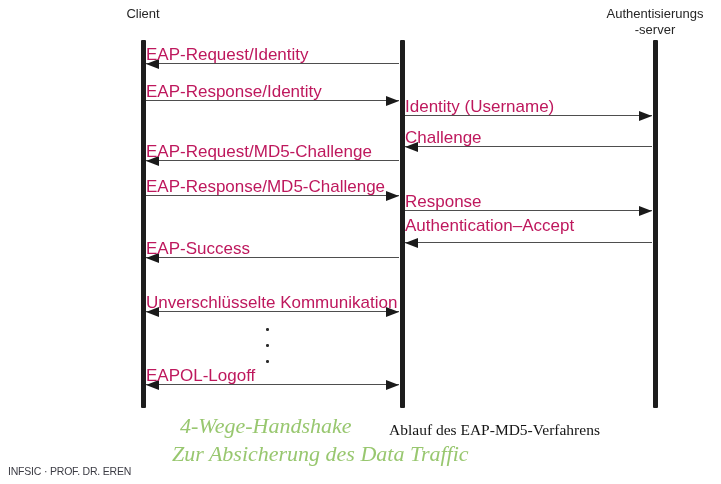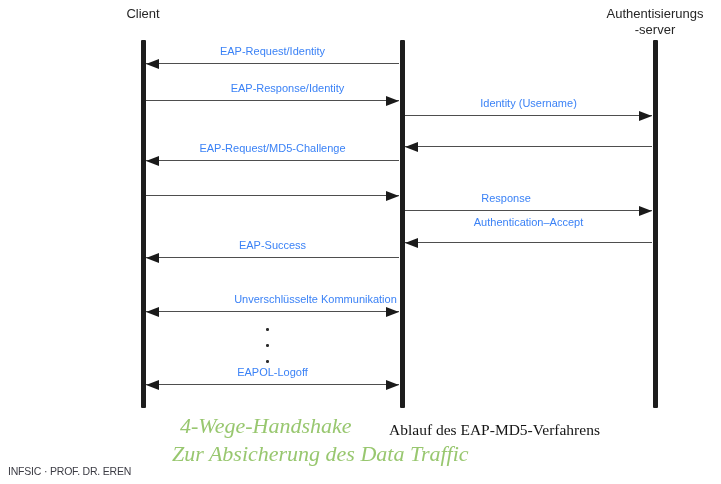--- a/index.html
+++ b/index.html
@@ -17,22 +17,22 @@
     text-align:center;font-weight:normal;font-size:13px;line-height:15.5px;
     color:#262626;letter-spacing:0;
   }
   .lifeline{
     position:absolute;width:5px;background:#1d1d1d;border-radius:1px;
   }
   .msg-line{
     position:absolute;height:0;border-top:1.4px solid #4e4e4e;
   }
   .msg-label{
-    position:absolute;height:15px;text-align:center;
-    font-size:11px;color:#3b82f6;white-space:nowrap;
+    position:absolute;height:15px;
+    font-size:17px;color:#be185d;white-space:nowrap;
   }
   .arrowhead{
     position:absolute;width:0;height:0;
     border-top:5px solid transparent;border-bottom:5px solid transparent;
   }
   .arrowhead.left{border-right:13px solid #1a1a1a;}
   .arrowhead.right{border-left:13px solid #1a1a1a;}
   .dot{
     position:absolute;width:2.5px;height:2.5px;background:#2a2a2a;border-radius:50%;
   }
@@ -71,38 +71,40 @@
       <div class="arrowhead left" style="top: 58.5px; left: 146px;"></div>
       <div class="msg-label" style="left: 146px; width: 253px; top: 45px;">EAP-Request/Identity</div>
       <div class="msg-line" style="left: 146px; width: 253px; top: 100px;"></div>
       <div class="arrowhead right" style="top: 95.5px; left: 386px;"></div>
       <div class="msg-label" style="left: 146px; width: 283px; top: 82px;">EAP-Response/Identity</div>
       <div class="msg-line" style="left: 405px; width: 247px; top: 115px;"></div>
       <div class="arrowhead right" style="top: 110.5px; left: 639px;"></div>
       <div class="msg-label" style="left: 405px; width: 247px; top: 97px;">Identity (Username)</div>
       <div class="msg-line" style="left: 405px; width: 247px; top: 146px;"></div>
       <div class="arrowhead left" style="top: 141.5px; left: 405px;"></div>
+      <div class="msg-label" style="left: 405px; width: 247px; top: 128px;">Challenge</div>
       <div class="msg-line" style="left: 146px; width: 253px; top: 160px;"></div>
       <div class="arrowhead left" style="top: 155.5px; left: 146px;"></div>
       <div class="msg-label" style="left: 146px; width: 253px; top: 142px;">EAP-Request/MD5-Challenge</div>
       <div class="msg-line" style="left: 146px; width: 253px; top: 195px;"></div>
       <div class="arrowhead right" style="top: 190.5px; left: 386px;"></div>
+      <div class="msg-label" style="left: 146px; width: 253px; top: 177px;">EAP-Response/MD5-Challenge</div>
       <div class="msg-line" style="left: 405px; width: 247px; top: 210px;"></div>
       <div class="arrowhead right" style="top: 205.5px; left: 639px;"></div>
       <div class="msg-label" style="left: 405px; width: 202px; top: 192px;">Response</div>
       <div class="msg-line" style="left: 405px; width: 247px; top: 242px;"></div>
       <div class="arrowhead left" style="top: 237.5px; left: 405px;"></div>
       <div class="msg-label" style="left: 405px; width: 247px; top: 216px;">Authentication–Accept</div>
       <div class="msg-line" style="left: 146px; width: 253px; top: 257px;"></div>
       <div class="arrowhead left" style="top: 252.5px; left: 146px;"></div>
       <div class="msg-label" style="left: 146px; width: 253px; top: 239px;">EAP-Success</div>
       <div class="msg-line" style="left: 146px; width: 253px; top: 311px;"></div>
       <div class="arrowhead left" style="top: 306.5px; left: 146px;"></div>
       <div class="arrowhead right" style="top: 306.5px; left: 386px;"></div>
-      <div class="msg-label" style="left: 146px; width: 253px; top: 293px; padding-left: 43px;">Unverschlüsselte Kommunikation</div>
+      <div class="msg-label" style="left: 146px; width: 253px; top: 293px;">Unverschlüsselte Kommunikation</div>
       <div class="msg-line" style="left: 146px; width: 253px; top: 384px;"></div>
       <div class="arrowhead left" style="top: 379.5px; left: 146px;"></div>
       <div class="arrowhead right" style="top: 379.5px; left: 386px;"></div>
       <div class="msg-label" style="left: 146px; width: 253px; top: 366px;">EAPOL-Logoff</div>
       <div class="dot" style="left: 266px; top: 328px;"></div>
       <div class="dot" style="left: 266px; top: 344px;"></div>
       <div class="dot" style="left: 266px; top: 360px;"></div>
     </div>
 
   <div class="caption-green" style="left: 180px; top: 414px; color: rgb(152, 199, 111);">4-Wege-Handshake</div>

